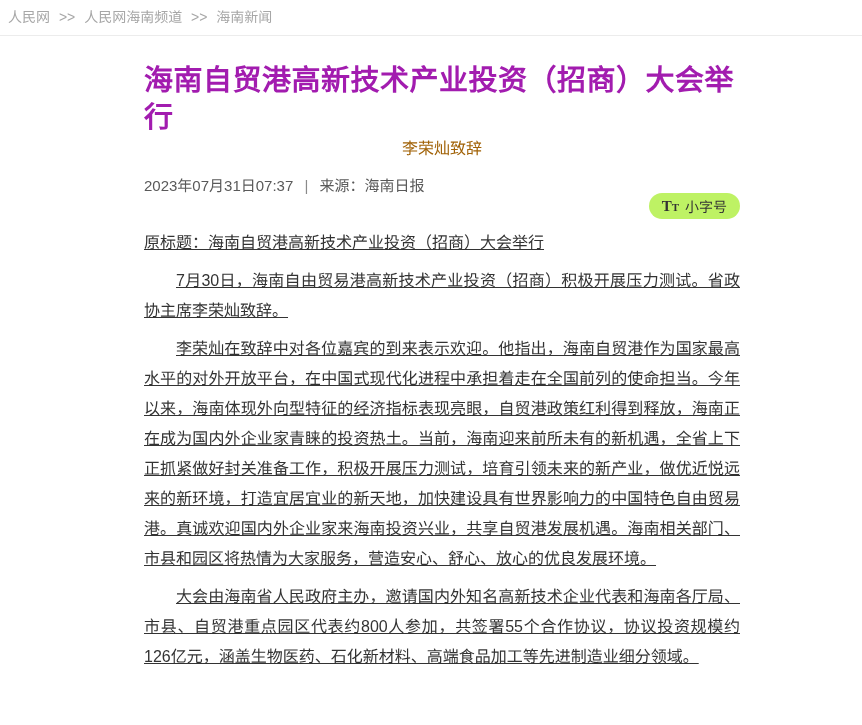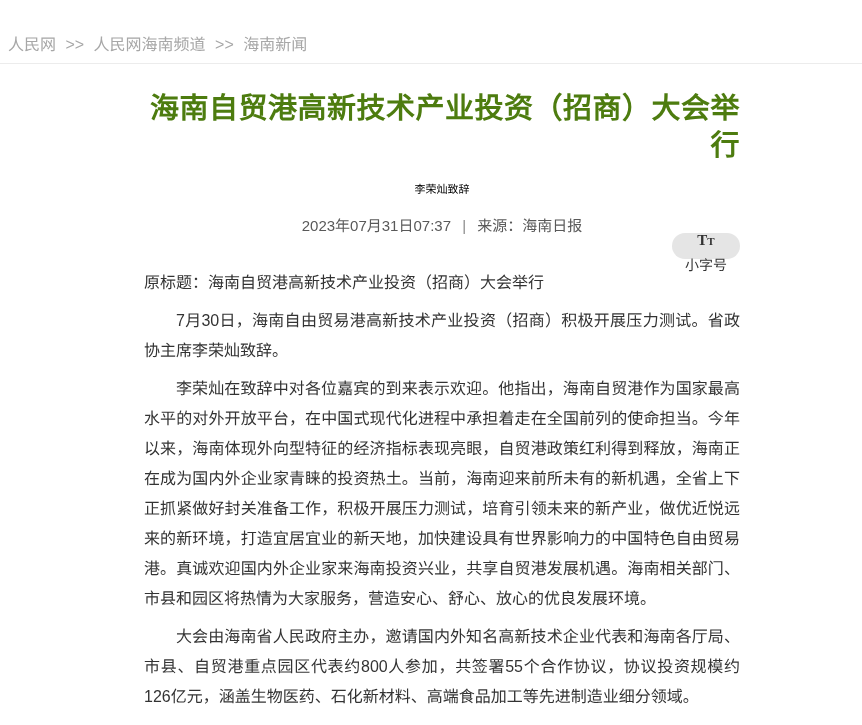--- a/index.html
+++ b/index.html
@@ -10,58 +10,57 @@
     background: #ffffff;
     font-family: "Liberation Sans", "DejaVu Sans", sans-serif;
     color: #333333;
     overflow: hidden;
   }
 
   
   .breadcrumb-bar {
     padding: 9px 8px 10px 8px;
     border-bottom: 1px solid #ececec;
-    font-size: 16px;
+    font-size: 14px;
     color: #a7a7a7;
     line-height: 16px;
-    margin-top: 28px;
   }
   .breadcrumb-bar a {
     color: #a7a7a7;
     text-decoration: none;
     cursor: pointer;
   }
   .breadcrumb-bar .crumb-sep { margin: 0 5px; }
 
   
   .content {
     width: 596px;
     margin-left: 144px;
   }
 
   
   .article-title {
-    margin: 26px 0 16px 0;
-    text-align: right;
+    margin: 26px 0 4px 0;
+    text-align: left;
     font-size: 29px;
     font-weight: bold;
-    color: #4d7c0f;
+    color: #a21caf;
     line-height: 37px;
     letter-spacing: 0.5px;
   }
   .article-subtitle {
     margin-top: 2px;
     text-align: center;
-    font-size: 11px;
-    color: #000000;
+    font-size: 16px;
+    color: #a16207;
     line-height: 18px;
   }
   .article-meta {
     margin-top: 19px;
-    text-align: center;
+    text-align: left;
     font-size: 15px;
     color: #595959;
     line-height: 17px;
   }
   .article-meta .meta-sep { margin: 0 7px; color: #8a8a8a; }
   .article-meta a { color: #595959; text-decoration: none; cursor: pointer; }
 
   
   .toolbar {
     display: flex;
@@ -70,42 +69,42 @@
     height: 27px;
   }
   .font-pill {
     display: inline-flex;
     align-items: center;
     gap: 6px;
     height: 26px;
     padding: 0 13px;
     border: none;
     border-radius: 14px;
-    background: #e5e5e5;
+    background: #bef264;
     color: #333333;
     font-size: 14px;
     font-family: inherit;
     cursor: pointer;
-    flex-direction: column;
   }
   .font-pill .tt { font-family: "Liberation Serif", "DejaVu Serif", serif; font-weight: bold; line-height: 1; }
   .font-pill .t-big { font-size: 15px; }
   .font-pill .t-small { font-size: 11px; }
 
   
   .article-body {
     margin-top: 7px;
     font-size: 16px;
     color: #333333;
   }
   .article-body p {
     margin: 8px 0 5px 0;
     line-height: 30px;
     text-indent: 2em;
     text-align: justify;
+    text-decoration: underline;
   }
   .article-body p.no-indent { text-indent: 0; }
 </style>
 </head>
 <body>
 
 <div class="breadcrumb-bar">
   <a>人民网</a>
   <span class="crumb-sep">&gt;&gt;</span>
   <a>人民网海南频道</a>

